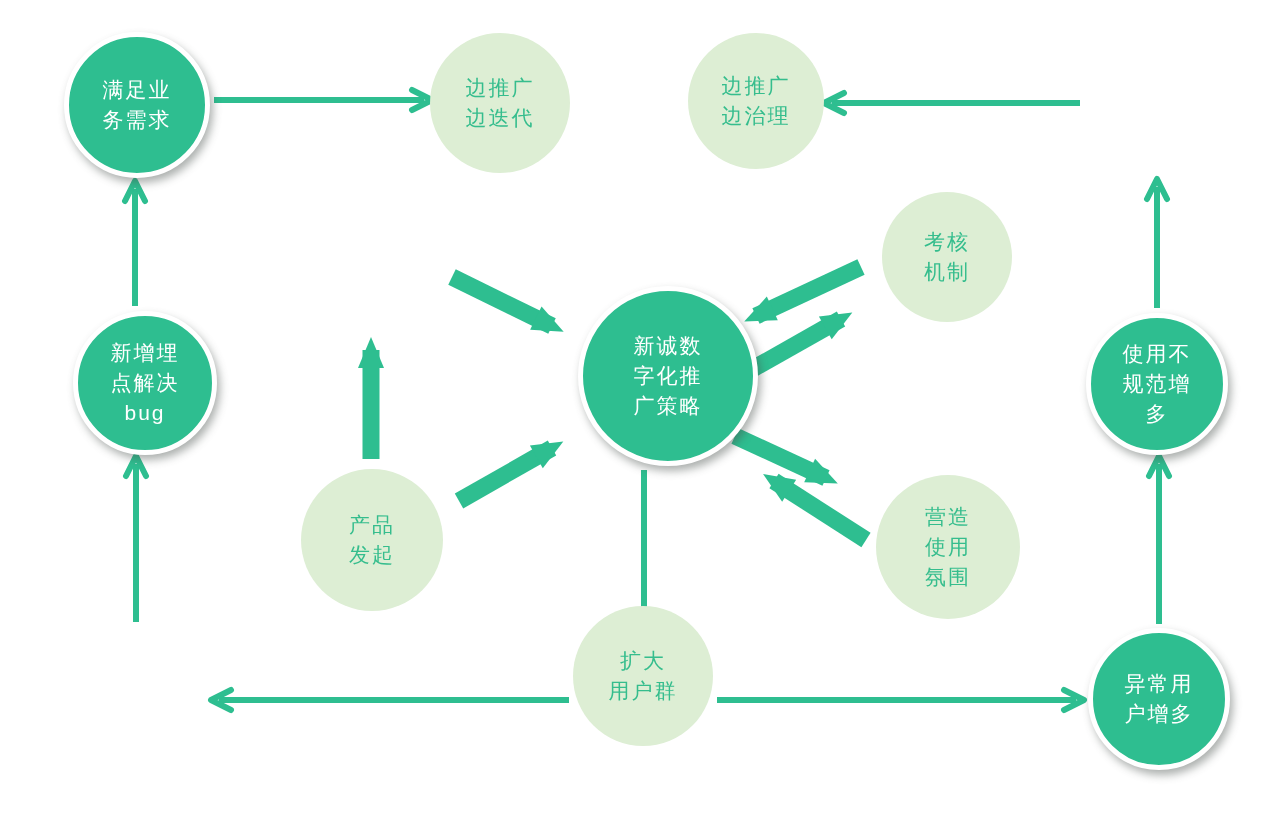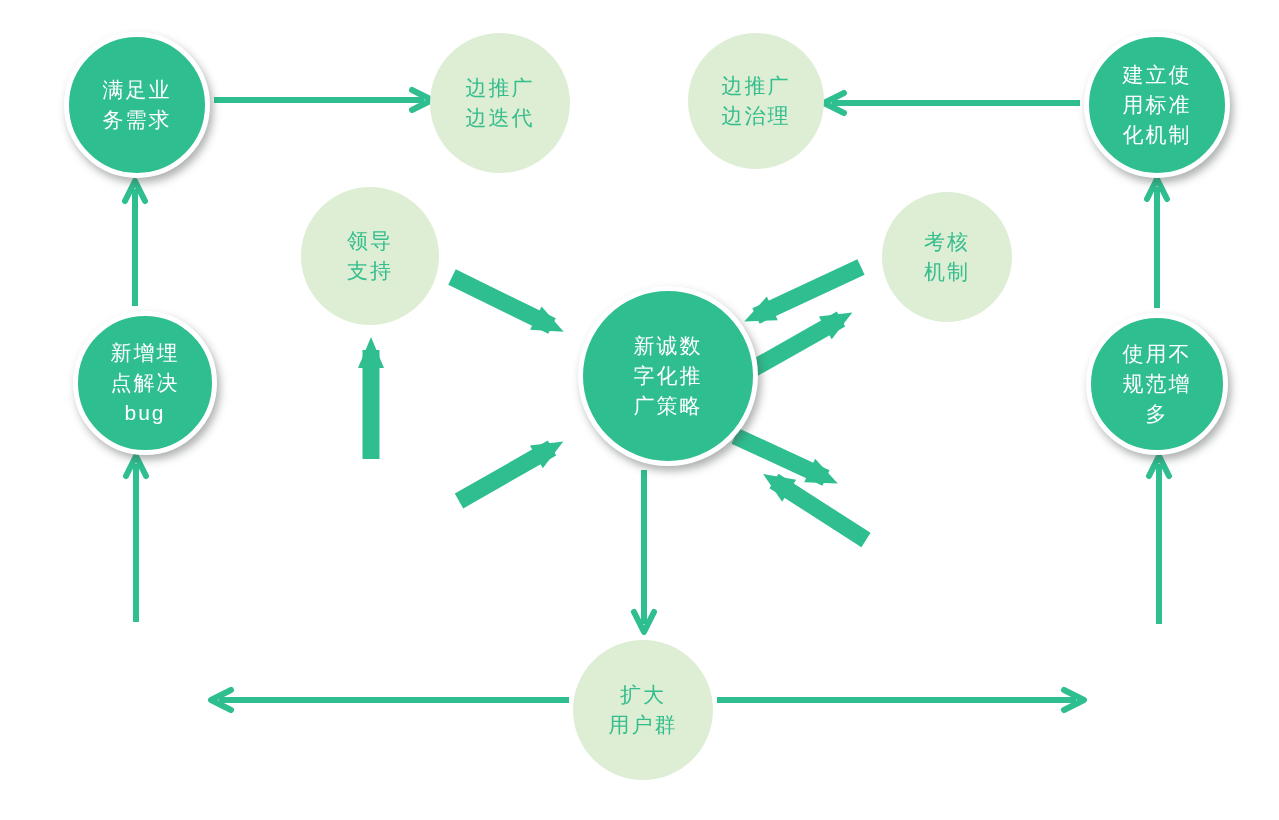--- a/index.html
+++ b/index.html
@@ -71,32 +71,34 @@
     <line class="edge thick" x1="735" y1="436" x2="826" y2="478" marker-end="url(#tri)"></line>
     <line class="edge thick" x1="866" y1="540" x2="774" y2="481" marker-end="url(#tri)"></line>
   </svg>
 
   <div class="node solid" style="left:64px;   top:32px;  width:146px; height:146px">满足业
 务需求</div>
   <div class="node light" style="left:430px;  top:33px;  width:140px; height:140px">边推广
 边迭代</div>
   <div class="node light" style="left:688px;  top:33px;  width:136px; height:136px">边推广
 边治理</div>
-  <div class="node solid" style="left:1084px; top:32px;  width:146px; height:146px">建立使
-用标准
-化机制</div>
-  <div class="node light" style="left:301px;  top:187px; width:138px; height:138px">领导
-支持</div>
   <div class="node light" style="left:882px;  top:192px; width:130px; height:130px">考核
 机制</div>
   <div class="node solid" style="left:578px;  top:286px; width:180px; height:180px">新诚数
 字化推
 广策略</div>
   <div class="node solid" style="left:73px;   top:311px; width:144px; height:144px">新增埋
 点解决
 bug</div>
   <div class="node solid" style="left:1086px; top:313px; width:142px; height:142px">使用不
 规范增
 多</div>
-  <div class="node light" style="left:573px;  top:640px; width:140px; height:140px">扩大
+  <div class="node light" style="left:301px;  top:469px; width:142px; height:142px">产品
+发起</div>
+  <div class="node light" style="left:876px;  top:475px; width:144px; height:144px">营造
+使用
+氛围</div>
+  <div class="node light" style="left:573px;  top:606px; width:140px; height:140px">扩大
 用户群</div>
+  <div class="node solid" style="left:1088px; top:628px; width:142px; height:142px">异常用
+户增多</div>
 
 </div>
 
 </body></html>

